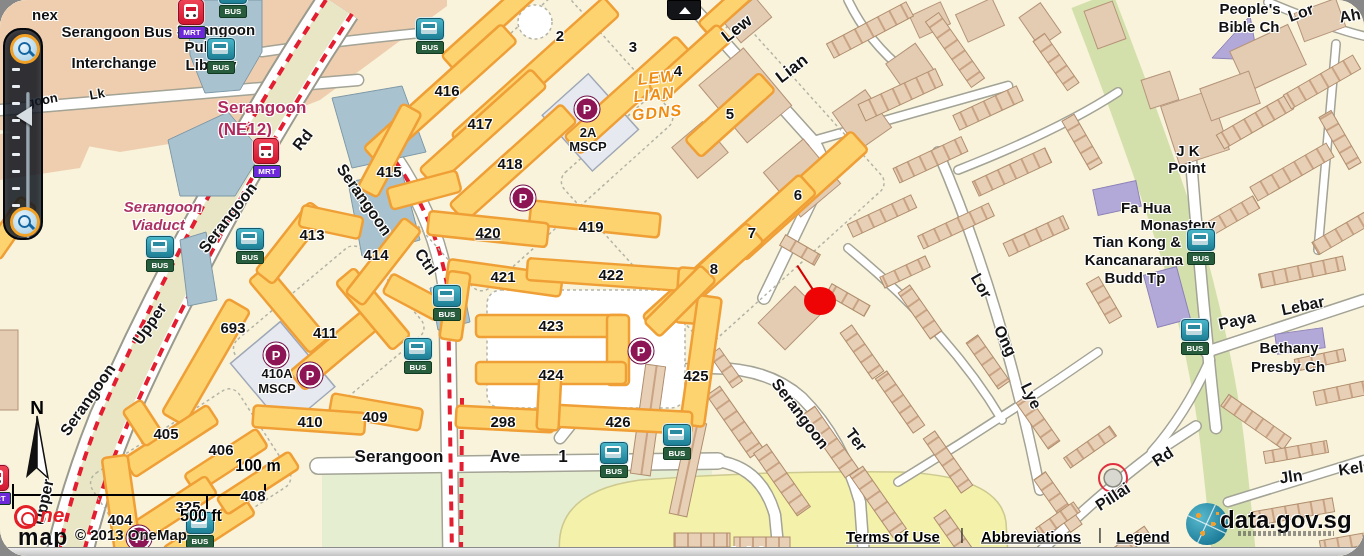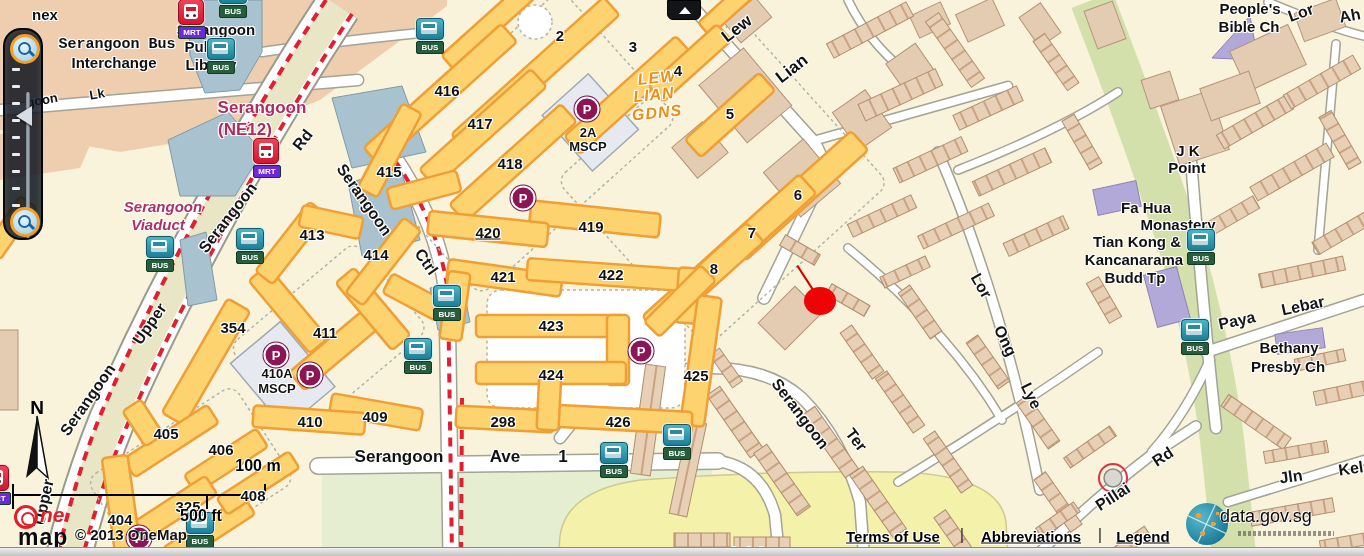--- a/index.html
+++ b/index.html
@@ -1,17 +1,17 @@
 <!DOCTYPE html>
 <html><head>
 <meta charset="utf-8">
 <style>
   html,body{margin:0;padding:0;background:#888;}
   #stage{position:relative;width:1364px;height:556px;overflow:hidden;background:#f8f3da;
-         font-family:"Liberation Sans",sans-serif;}
+         font-family:"Liberation Sans",sans-serif;border-radius:27px;}
   #baseart{position:absolute;left:0;top:0;z-index:1;}
   #labels{position:absolute;left:0;top:0;width:100%;height:100%;z-index:2;}
   .lbl{position:absolute;white-space:nowrap;transform:translate(-50%,-50%) rotate(var(--r,0deg));
        color:#111;font-weight:bold;
        text-shadow:1px 1px 0 #fff,-1px -1px 0 #fff,1px -1px 0 #fff,-1px 1px 0 #fff,0 0 2px #fff;}
   .poi{font-size:15px;}
   .poi2{font-size:13px;}
   .num{font-size:15px;}
   .road{font-size:16px;color:#151515;}
   .roadh{font-size:17px;}
@@ -70,21 +70,21 @@
   #datagov{position:absolute;left:1186px;top:500px;z-index:5;width:178px;height:48px;}
   .dg-globe{position:absolute;left:0;top:3px;width:42px;height:42px;border-radius:50%;
        background:radial-gradient(circle at 35% 35%,#58b9cd,#1f7f9c 70%,#145e75);
        background-image:radial-gradient(circle 2.5px at 30% 30%,#f0a030 97%,transparent),
         radial-gradient(circle 2.5px at 65% 50%,#f0a030 97%,transparent),
         radial-gradient(circle 2.5px at 40% 72%,#f0a030 97%,transparent),
         radial-gradient(circle 2px at 75% 25%,#f0a030 97%,transparent),
         linear-gradient(115deg,transparent 47%,rgba(255,255,255,.8) 49%,transparent 51%),
         linear-gradient(25deg,transparent 47%,rgba(255,255,255,.8) 49%,transparent 51%),
         radial-gradient(circle at 35% 35%,#58b9cd,#1f7f9c 70%,#145e75);}
-  .dg-text{position:absolute;left:34px;top:6px;font-weight:normal;font-size:18px;color:#0a0a0a;
+  .dg-text{position:absolute;left:34px;top:6px;font-weight:bold;font-size:24px;color:#0a0a0a;
        text-shadow:1px 1px 0 #fff,-1px -1px 0 #fff;}
   .dg-tag{position:absolute;left:52px;top:31px;width:96px;height:5px;opacity:.55;
        background:repeating-linear-gradient(90deg,#444 0 3px,transparent 3px 5px);}
   
   #zoomctl{position:absolute;left:3px;top:28px;width:36px;height:208px;z-index:7;
        background:rgba(14,20,30,.85);border:2px solid #04070c;border-radius:18px;
        box-shadow:inset 0 0 6px rgba(255,255,255,.15);}
   .zbtn{position:absolute;left:5px;width:24px;height:24px;border-radius:50%;cursor:pointer;
        background:radial-gradient(circle at 40% 35%,#eaf6fd,#bcdcee 60%,#9cc6e0);
        border:3px solid #f2a127;box-sizing:content-box;}
@@ -348,21 +348,21 @@
     <g stroke="#000" stroke-width="2">
       <line x1="13" y1="484" x2="13" y2="509"></line>
       <line x1="13" y1="495" x2="265" y2="495"></line>
       <line x1="265" y1="484" x2="265" y2="495"></line>
       <line x1="207" y1="495" x2="207" y2="509"></line>
     </g>
   </svg>
 
   <div id="labels">
       <div class="lbl poi" style="left: 45px; top: 14px;">nex</div>
-      <div class="lbl poi" style="left: 117px; top: 44px; font-family: Liberation Mono, monospace;">Serangoon Bus</div>
+      <div class="lbl poi" style="left: 117px; top: 31px;">Serangoon Bus</div>
       <div class="lbl poi" style="left: 114px; top: 62px;">Interchange</div>
       <div class="lbl poi" style="left: 216px; top: 29px;">Serangoon</div>
       <div class="lbl poi" style="left: 207px; top: 46px;">Public</div>
       <div class="lbl poi" style="left: 211px; top: 64px;">Library</div>
       <div class="lbl mrtname" style="left: 262px; top: 108px;">Serangoon</div>
       <div class="lbl mrtname" style="left: 245px; top: 130px;">(NE12)</div>
       <div class="lbl viaduct" style="left: 163px; top: 206px;">Serangoon</div>
       <div class="lbl viaduct" style="left: 158px; top: 224px;">Viaduct</div>
       <div class="lbl gdns" style="--r: -6deg; left: 657px; top: 78px;">LEW</div>
       <div class="lbl gdns" style="--r: -6deg; left: 654px; top: 95px;">LIAN</div>
@@ -426,21 +426,21 @@
       <div class="lbl num" style="left: 503px; top: 276px;">421</div>
       <div class="lbl num" style="left: 611px; top: 274px;">422</div>
       <div class="lbl num" style="left: 551px; top: 325px;">423</div>
       <div class="lbl num" style="left: 551px; top: 374px;">424</div>
       <div class="lbl num" style="left: 696px; top: 375px;">425</div>
       <div class="lbl num" style="left: 618px; top: 421px;">426</div>
       <div class="lbl num" style="left: 503px; top: 421px;">298</div>
       <div class="lbl num" style="left: 375px; top: 416px;">409</div>
       <div class="lbl num" style="left: 310px; top: 421px;">410</div>
       <div class="lbl num" style="left: 325px; top: 332px;">411</div>
-      <div class="lbl num" style="left: 233px; top: 327px;">354</div>
+      <div class="lbl num" style="left: 233px; top: 327px;">693</div>
       <div class="lbl num" style="left: 312px; top: 234px;">413</div>
       <div class="lbl num" style="left: 376px; top: 254px;">414</div>
       <div class="lbl num" style="left: 166px; top: 433px;">405</div>
       <div class="lbl num" style="left: 221px; top: 449px;">406</div>
       <div class="lbl num" style="left: 188px; top: 506px;">325</div>
       <div class="lbl num" style="left: 120px; top: 519px;">404</div>
       <div class="lbl num" style="left: 253px; top: 495px;">408</div>
       <div class="busicon" style="left: 233px; top: 0px;">
         <div class="busbody"></div>
         <div class="bustag">BUS</div>

